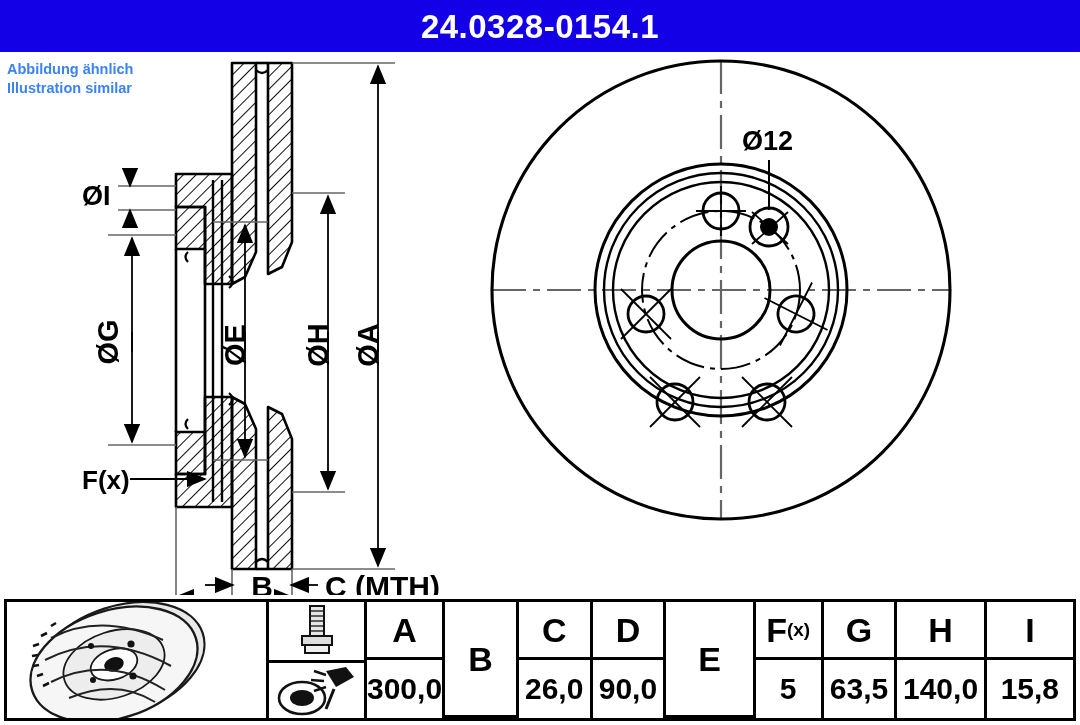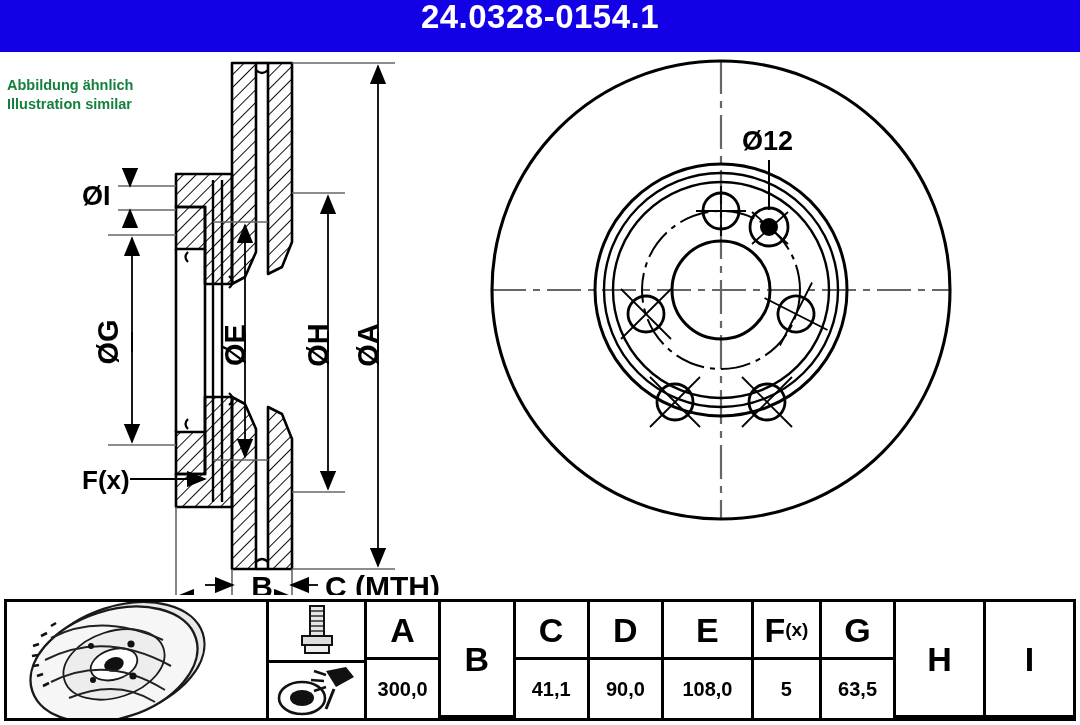--- a/index.html
+++ b/index.html
@@ -14,38 +14,37 @@
     position: relative;
     width: 1080px; height: 725px;
     background: #ffffff;
   }
 
   
   #header {
     position: absolute; left: 0; top: 0;
     width: 1080px; height: 52px;
     background: #1400e6;
-    display: flex; justify-content: center;
+    display: flex; align-items: center; justify-content: center;
     gap: 34px;
   }
   #header .htxt {
     color: #ffffff;
     font-weight: bold;
     font-size: 33px;
     letter-spacing: 0.5px;
     line-height: 1;
     font-family: "Liberation Sans", sans-serif;
   }
 
   
   #note {
     position: absolute; left: 7px; top: 60px;
-    font-size: 14.5px; font-weight: bold; color: #15803d;
+    font-size: 14.5px; font-weight: bold; color: #3b82f6;
     line-height: 1.32;
-    margin-top: 16px;
   }
 
   
   #drawing {
     position: absolute; left: 0; top: 52px;
     width: 1080px; height: 543px;
   }
   #drawing svg { display: block; }
 
   
@@ -80,21 +79,21 @@
   .dcol.narrow { flex: 0 0 68px; }
   .dcol.wide { flex: 1.22 1 0; }
   .hd, .vl {
     flex: 1 1 50%;
     display: flex; align-items: center; justify-content: center;
     font-weight: bold; color: #000;
     line-height: 1;
   }
   .hd { font-size: 34px; border-bottom: 3px solid #000; }
   .hd .sub { font-size: 19px; }
-  .vl { font-size: 20px; }
+  .vl { font-size: 30px; }
 </style>
 </head>
 <body>
 
 <div id="page">
 
   <div id="header">
     <span class="htxt">24.0328-0154.1</span>
   </div>
 
@@ -350,42 +349,43 @@
 
     <div class="tcell dcol">
       <div class="hd">A</div>
       <div class="vl">300,0</div>
     </div>
     <div class="tcell dcol">
       <div class="hd">B</div>
     </div>
     <div class="tcell dcol">
       <div class="hd">C</div>
-      <div class="vl">41,1</div>
+      <div class="vl">26,0</div>
     </div>
     <div class="tcell dcol">
       <div class="hd">D</div>
       <div class="vl">90,0</div>
     </div>
     <div class="tcell dcol wide">
       <div class="hd">E</div>
-      <div class="vl">108,0</div>
     </div>
     <div class="tcell dcol narrow">
       <div class="hd">
           <span>F</span>
           <span class="sub">(x)</span>
         </div>
       <div class="vl">5</div>
     </div>
     <div class="tcell dcol">
       <div class="hd">G</div>
       <div class="vl">63,5</div>
     </div>
     <div class="tcell dcol wide">
       <div class="hd">H</div>
+      <div class="vl">140,0</div>
     </div>
     <div class="tcell dcol wide">
       <div class="hd">I</div>
+      <div class="vl">15,8</div>
     </div>
   </div>
 
 </div>
 
 </body></html>

